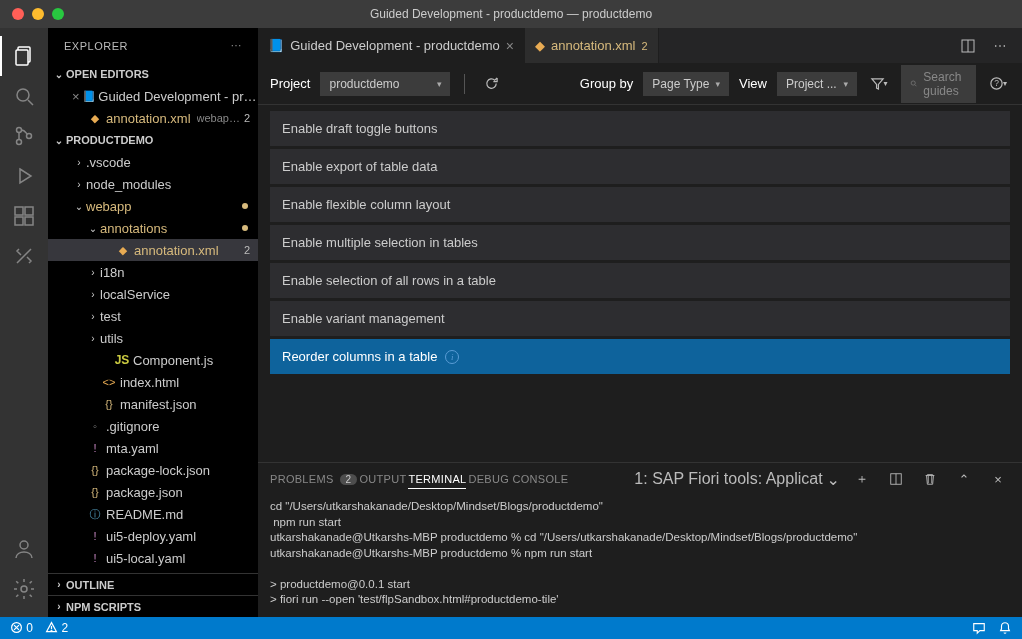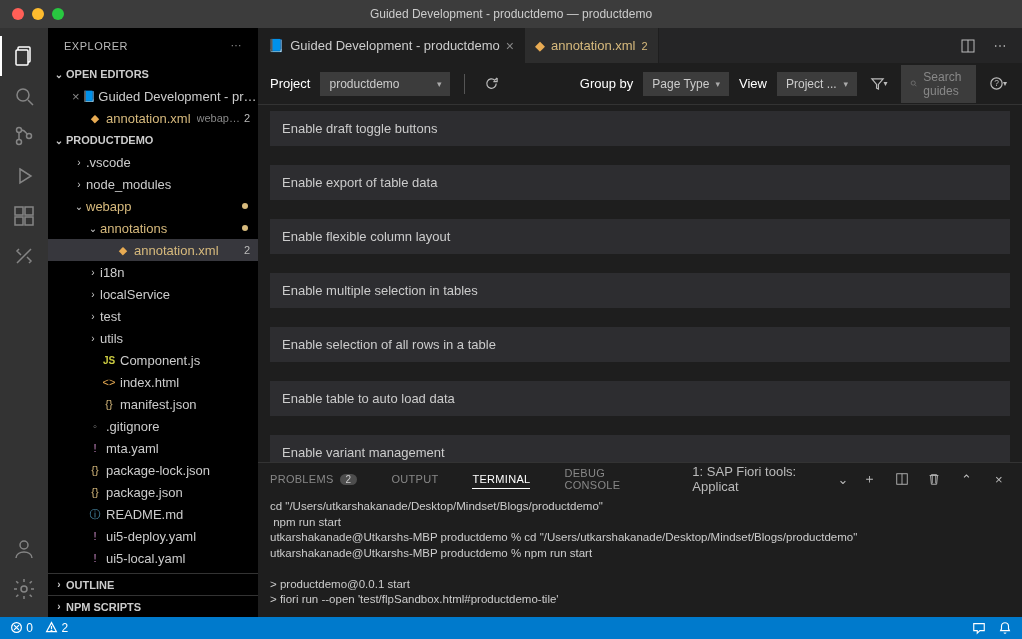--- a/index.html
+++ b/index.html
@@ -48,30 +48,30 @@
 .tab .tab-badge { font-size: 11px; color: #d7ba7d; }
 .tab-actions { margin-left: auto; display: flex; align-items: center; gap: 8px; padding-right: 10px; color: #bbb; }
 .toolbar { height: 42px; display: flex; align-items: center; padding: 0 12px; gap: 10px; border-bottom: 1px solid #333; }
 .toolbar-label { font-size: 13px; color: #ffffff; }
 .dropdown { background: #3c3c3c; border: 1px solid #3c3c3c; padding: 4px 8px; font-size: 12px; color: #ccc; display: flex; align-items: center; gap: 6px; min-width: 80px; cursor: pointer; }
 .dropdown .chev-d { margin-left: auto; font-size: 9px; color: #aaa; }
 .toolbar-sep { width: 1px; height: 20px; background: #555; margin: 0 4px; }
 .icon-btn { width: 24px; height: 24px; display: flex; align-items: center; justify-content: center; cursor: pointer; color: #bbb; }
 .search-box { flex: 1; max-width: 150px; background: #3c3c3c; border: 1px solid #3c3c3c; padding: 4px 8px; display: flex; align-items: center; gap: 6px; color: #888; font-size: 12px; }
 .guide-list { flex: 1; overflow: auto; padding: 6px 12px; }
-.guide-item { background: #2d2d30; padding: 10px 12px; margin-bottom: 19px; font-size: 13px; color: #ccc; cursor: pointer; display: flex; align-items: center; gap: 8px; }
+.guide-item { background: #2d2d30; padding: 10px 12px; margin-bottom: 3px; font-size: 13px; color: #ccc; cursor: pointer; display: flex; align-items: center; gap: 8px; }
 .guide-item.selected { background: #0e639c; color: #fff; }
 .guide-item .info { width: 14px; height: 14px; border-radius: 50%; border: 1px solid #5a9dd6; color: #5a9dd6; font-size: 9px; display: inline-flex; align-items: center; justify-content: center; font-style: italic; font-family: serif; }
 .panel { height: 155px; border-top: 1px solid #333; display: flex; flex-direction: column; }
-.panel-tabs { height: 32px; display: flex; align-items: center; padding: 0 12px; gap: 34px; }
+.panel-tabs { height: 32px; display: flex; align-items: center; padding: 0 12px; gap: 2px; }
 .panel-tab { font-size: 11px; letter-spacing: 0.3px; color: #888; cursor: pointer; display: flex; align-items: center; gap: 6px; }
 .panel-tab.active { color: #fff; border-bottom: 1px solid #fff; padding-bottom: 3px; margin-top: 3px; }
 .panel-tab .count { background: #4d4d4d; color: #ccc; border-radius: 10px; padding: 0 6px; font-size: 10px; }
 .panel-actions { margin-left: auto; display: flex; align-items: center; gap: 10px; color: #bbb; }
-.term-dropdown { font-size: 13px; display: flex; align-items: center; gap: 4px; }
+.term-dropdown { font-size: 16px; display: flex; align-items: center; gap: 4px; }
 .terminal { flex: 1; padding: 4px 12px; font-family: Liberation Sans, sans-serif; font-size: 11.5px; line-height: 1.35; color: #ccc; overflow: hidden; white-space: pre; }
 .statusbar { height: 22px; background: #007acc; display: flex; align-items: center; padding: 0 10px; gap: 12px; font-size: 12px; color: #fff; }
 .statusbar .right { margin-left: auto; display: flex; gap: 12px; }
 svg { display: block; }
 </style>
 </head>
 <body>
 
 <div class="titlebar">
   <div class="traffic-lights">
@@ -201,21 +201,21 @@
         <div class="tree-item indent-2">
           <span class="chev">›</span>
           <span class="label">test</span>
         </div>
         <div class="tree-item indent-2">
           <span class="chev">›</span>
           <span class="label">utils</span>
         </div>
         <div class="tree-item indent-2">
           <span style="width:14px;"></span>
-          <span class="icon" style="color:#cbcb41;font-weight:bold;font-size:10px;">JS</span>
+          <span class="icon" style="color:#cbcb41;font-weight:bold;font-size:12px;margin-left:13px;">JS</span>
           <span class="label">Component.js</span>
         </div>
         <div class="tree-item indent-2">
           <span style="width:14px;"></span>
           <span class="icon file-orange">&lt;&gt;</span>
           <span class="label">index.html</span>
         </div>
         <div class="tree-item indent-2">
           <span style="width:14px;"></span>
           <span class="icon file-yellow">{}</span>
@@ -347,23 +347,20 @@
           <span>Enable export of table data</span>
         </div>
       <div class="guide-item">
           <span>Enable flexible column layout</span>
         </div>
       <div class="guide-item">
           <span>Enable multiple selection in tables</span>
         </div>
       <div class="guide-item">
           <span>Enable selection of all rows in a table</span>
-        </div>
-      <div class="guide-item">
-          <span>Enable table to auto load data</span>
         </div>
       <div class="guide-item">
           <span>Enable variant management</span>
         </div>
       <div class="guide-item selected">
         <span>Reorder columns in a table</span>
         <span class="info">i</span>
       </div>
 
     </div>

